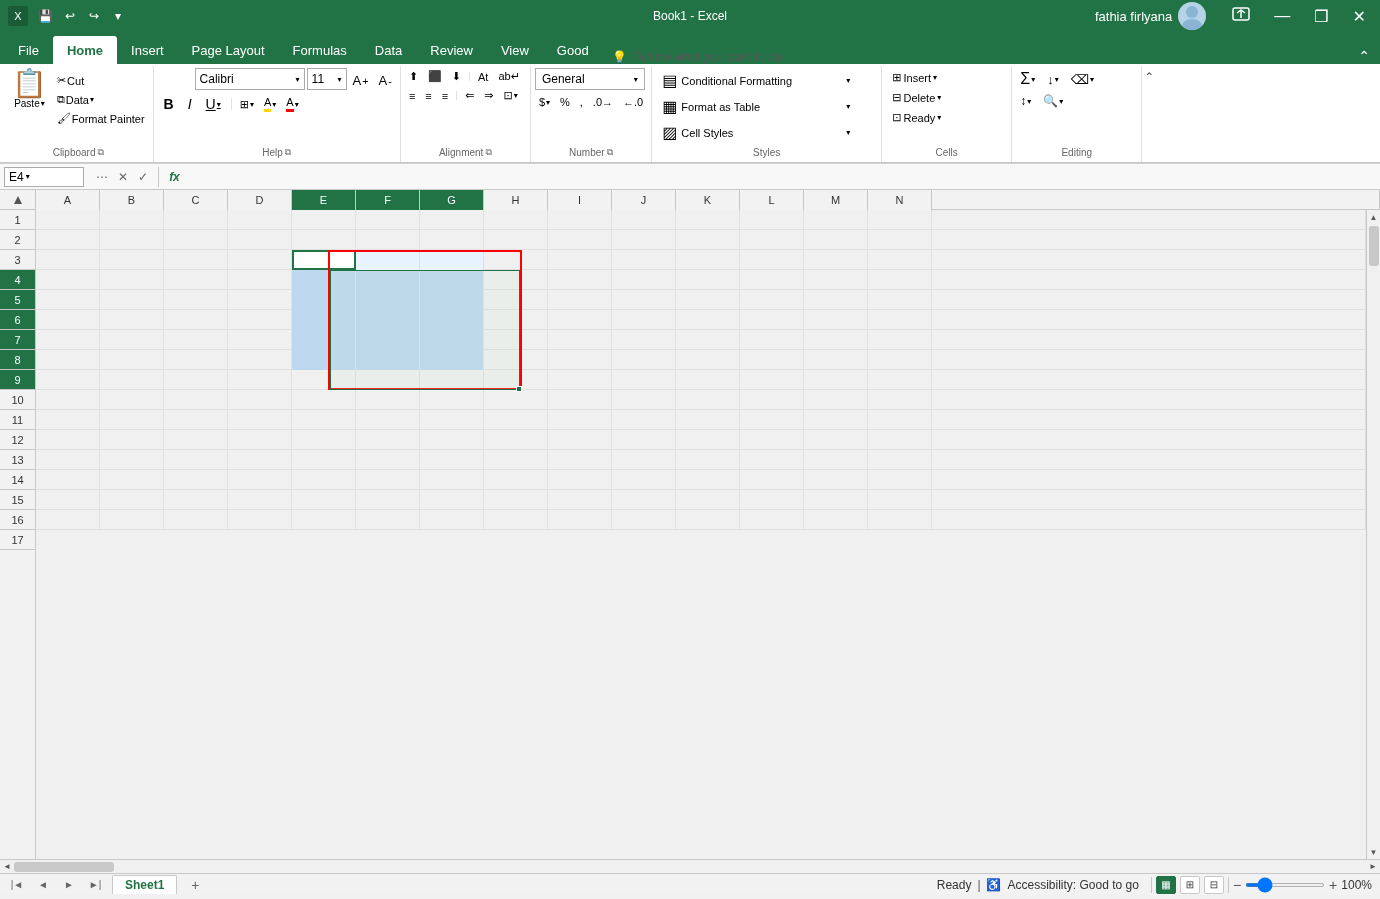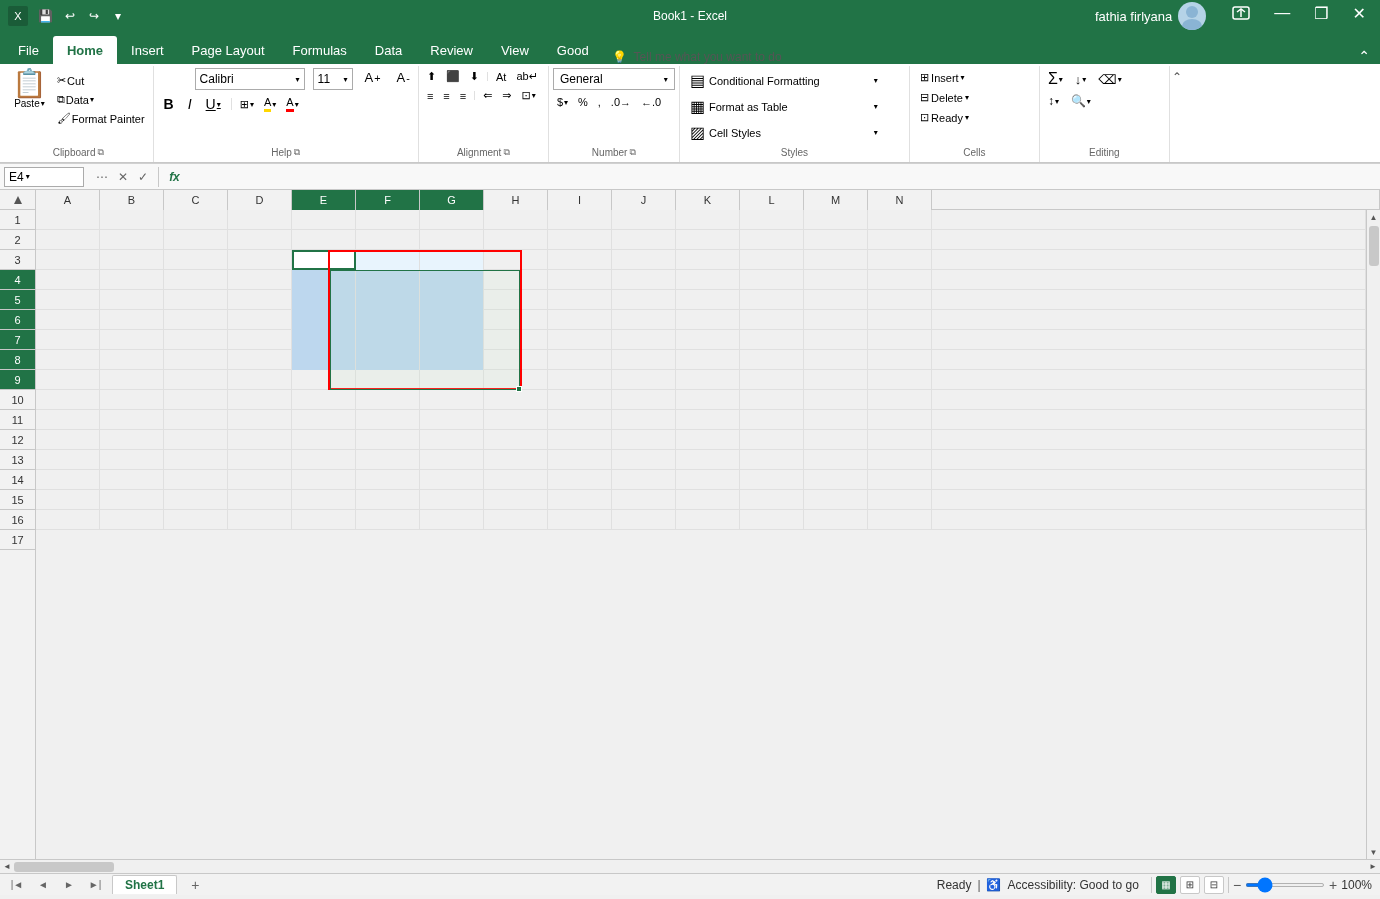--- a/index.html
+++ b/index.html
@@ -10,21 +10,21 @@
       background: #217346;
       color: white;
       height: 32px;
       display: flex;
       align-items: center;
       justify-content: space-between;
       padding: 0 8px;
     }
     #title-bar .title-left { display: flex; align-items: center; gap: 8px; }
     #title-bar .title-center { position: absolute; left: 50%; transform: translateX(-50%); font-size: 12px; }
-    #title-bar .title-right { display: flex; align-items: flex-start; gap: 12px; }
+    #title-bar .title-right { display: flex; align-items: center; gap: 12px; }
     .title-icon { width: 20px; height: 20px; background: #1a5c38; display: flex; align-items: center; justify-content: center; font-size: 11px; color: white; border-radius: 2px; }
     .win-btn { color: white; font-size: 16px; cursor: pointer; padding: 2px 6px; }
 
     
     .quick-access { display: flex; align-items: center; gap: 4px; }
     .qa-btn { width: 20px; height: 20px; display: flex; align-items: center; justify-content: center; color: white; font-size: 12px; cursor: pointer; }
 
     
     #ribbon { background: #ffffff; border-bottom: 1px solid #d0d0d0; }
     
@@ -105,21 +105,21 @@
       height: 22px;
       display: flex;
       align-items: center;
       background: white;
     }
 
     
     .number-format-box {
       border: 1px solid #ababab;
       padding: 2px 6px;
-      width: 122px;
+      width: 110px;
       font-size: 12px;
       height: 22px;
       display: flex;
       align-items: center;
       justify-content: space-between;
       background: white;
       cursor: pointer;
     }
 
     
@@ -455,21 +455,21 @@
         </div>
       </div>
       <div class="ribbon-group-label">
         <span>Clipboard</span>
         <span style="font-size:9px;cursor:pointer;">⧉</span>
       </div>
     </div>
 
     <div class="ribbon-group" style="min-width:160px;">
       <div class="ribbon-group-content" style="flex-direction:column;gap:2px;">
-        <div style="display:flex;gap:8px;align-items:flex-start;padding-left:37px;">
+        <div style="display:flex;gap:2px;align-items:flex-end;padding-left:37px;">
           <div class="font-name-box">
             <span>Calibri</span>
             <span style="margin-left:auto;font-size:8px;">▾</span>
           </div>
           <div class="font-size-box">
             <span>11</span>
             <span style="margin-left:auto;font-size:8px;">▾</span>
           </div>
           <div class="small-btn" style="font-size:13px;">A<sup>+</sup></div>
           <div class="small-btn" style="font-size:13px;">A<sub>-</sub></div>

